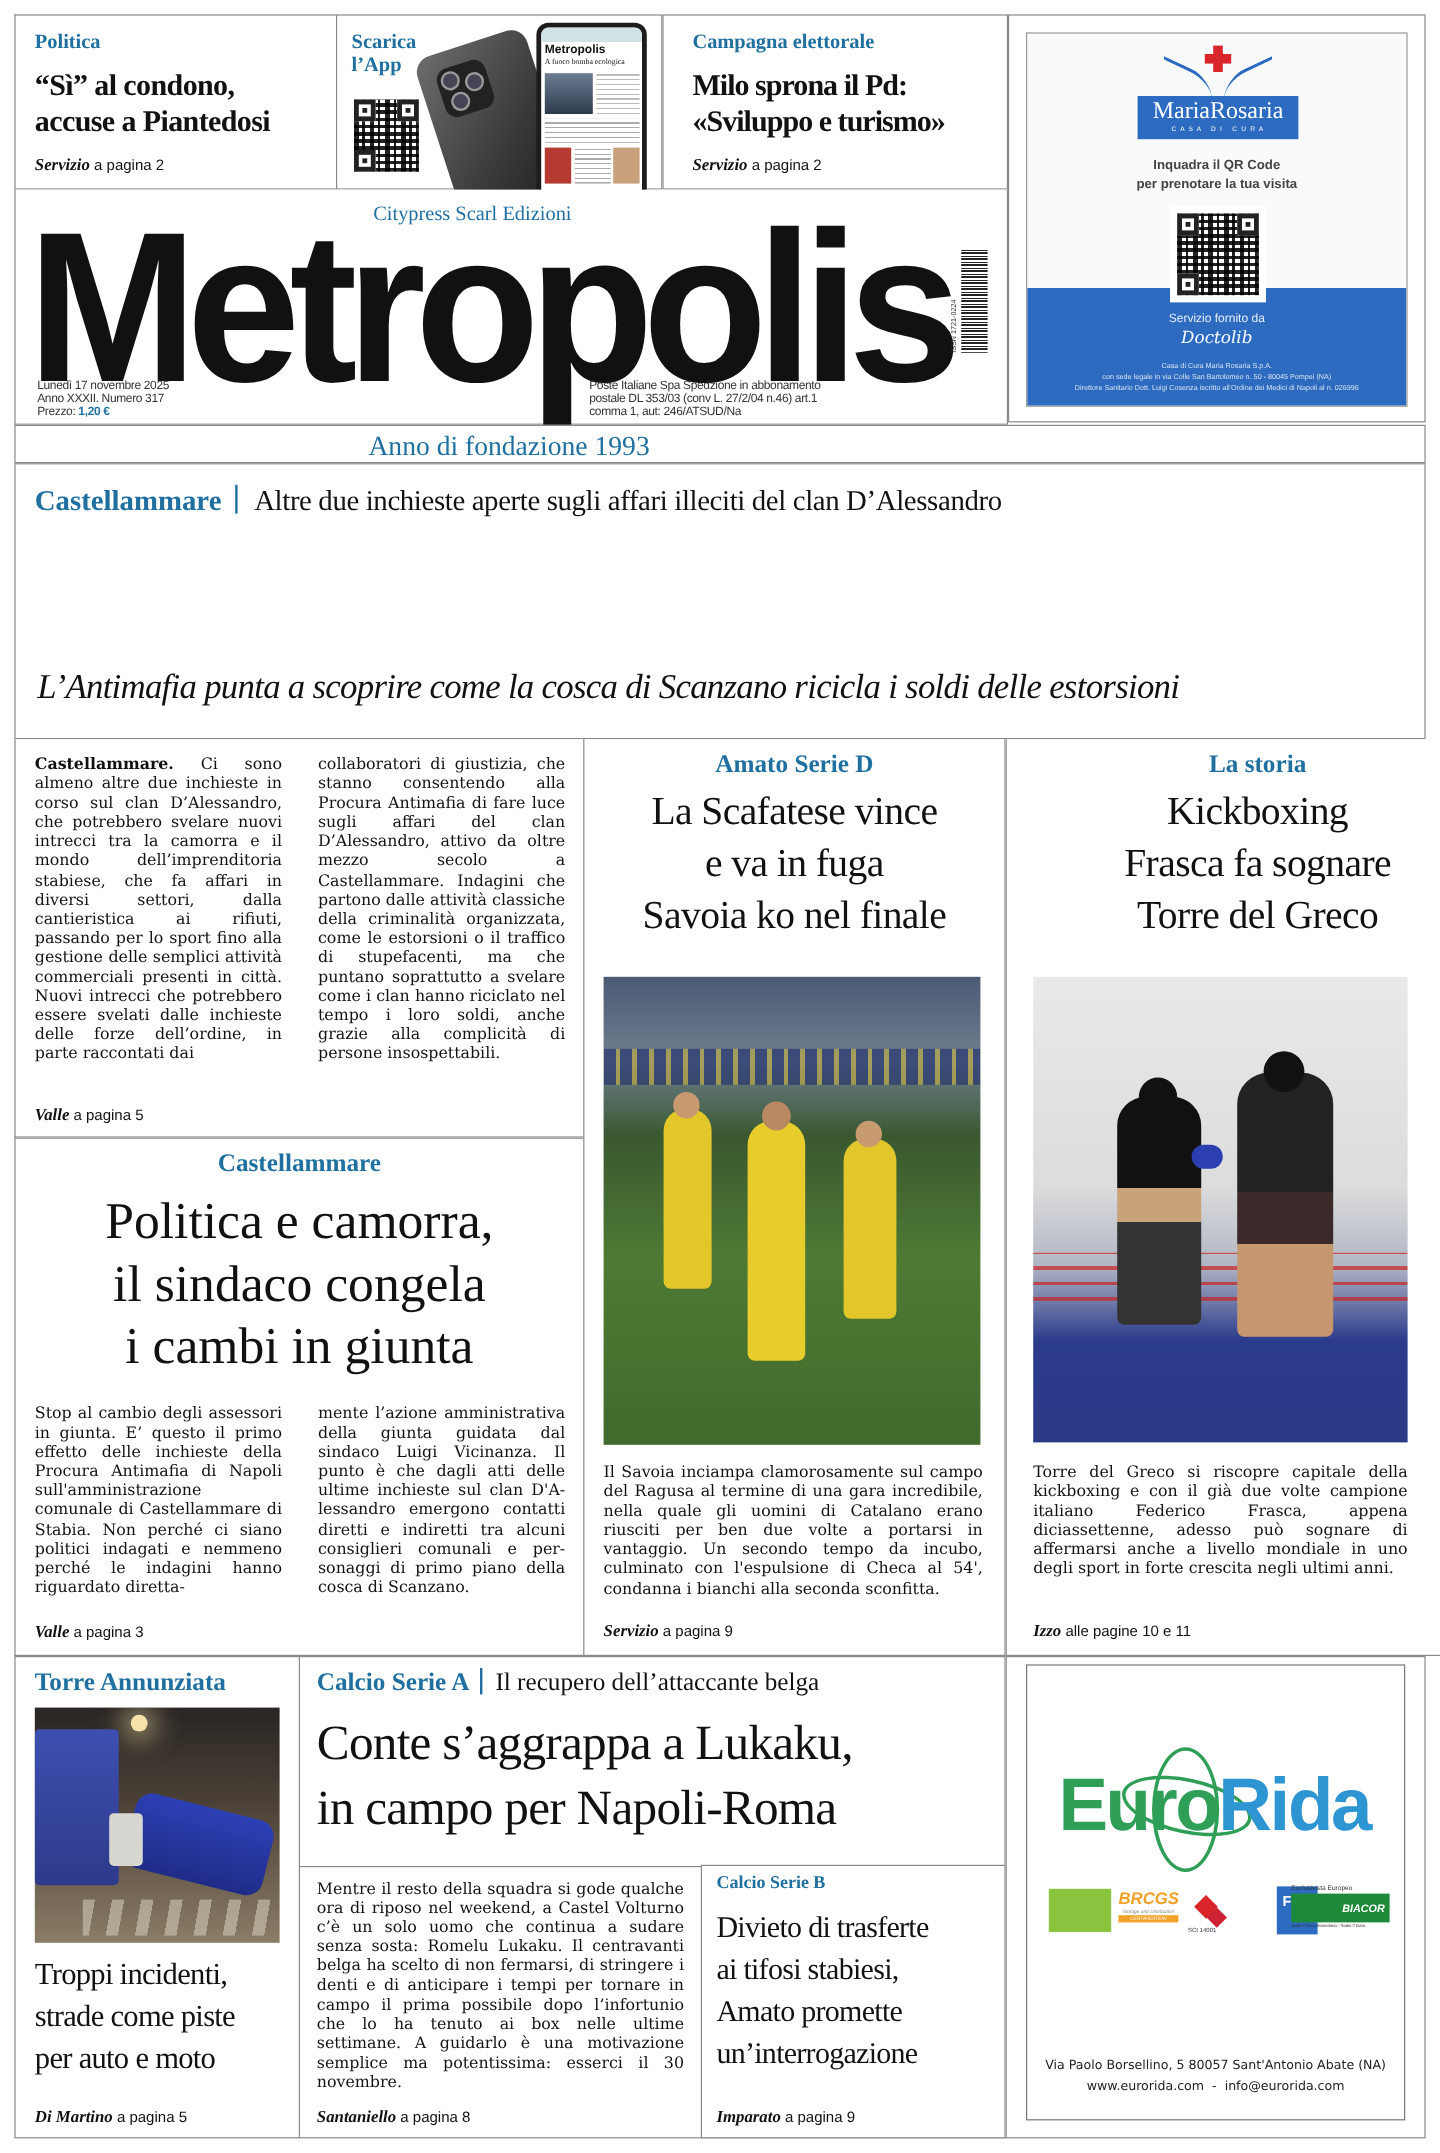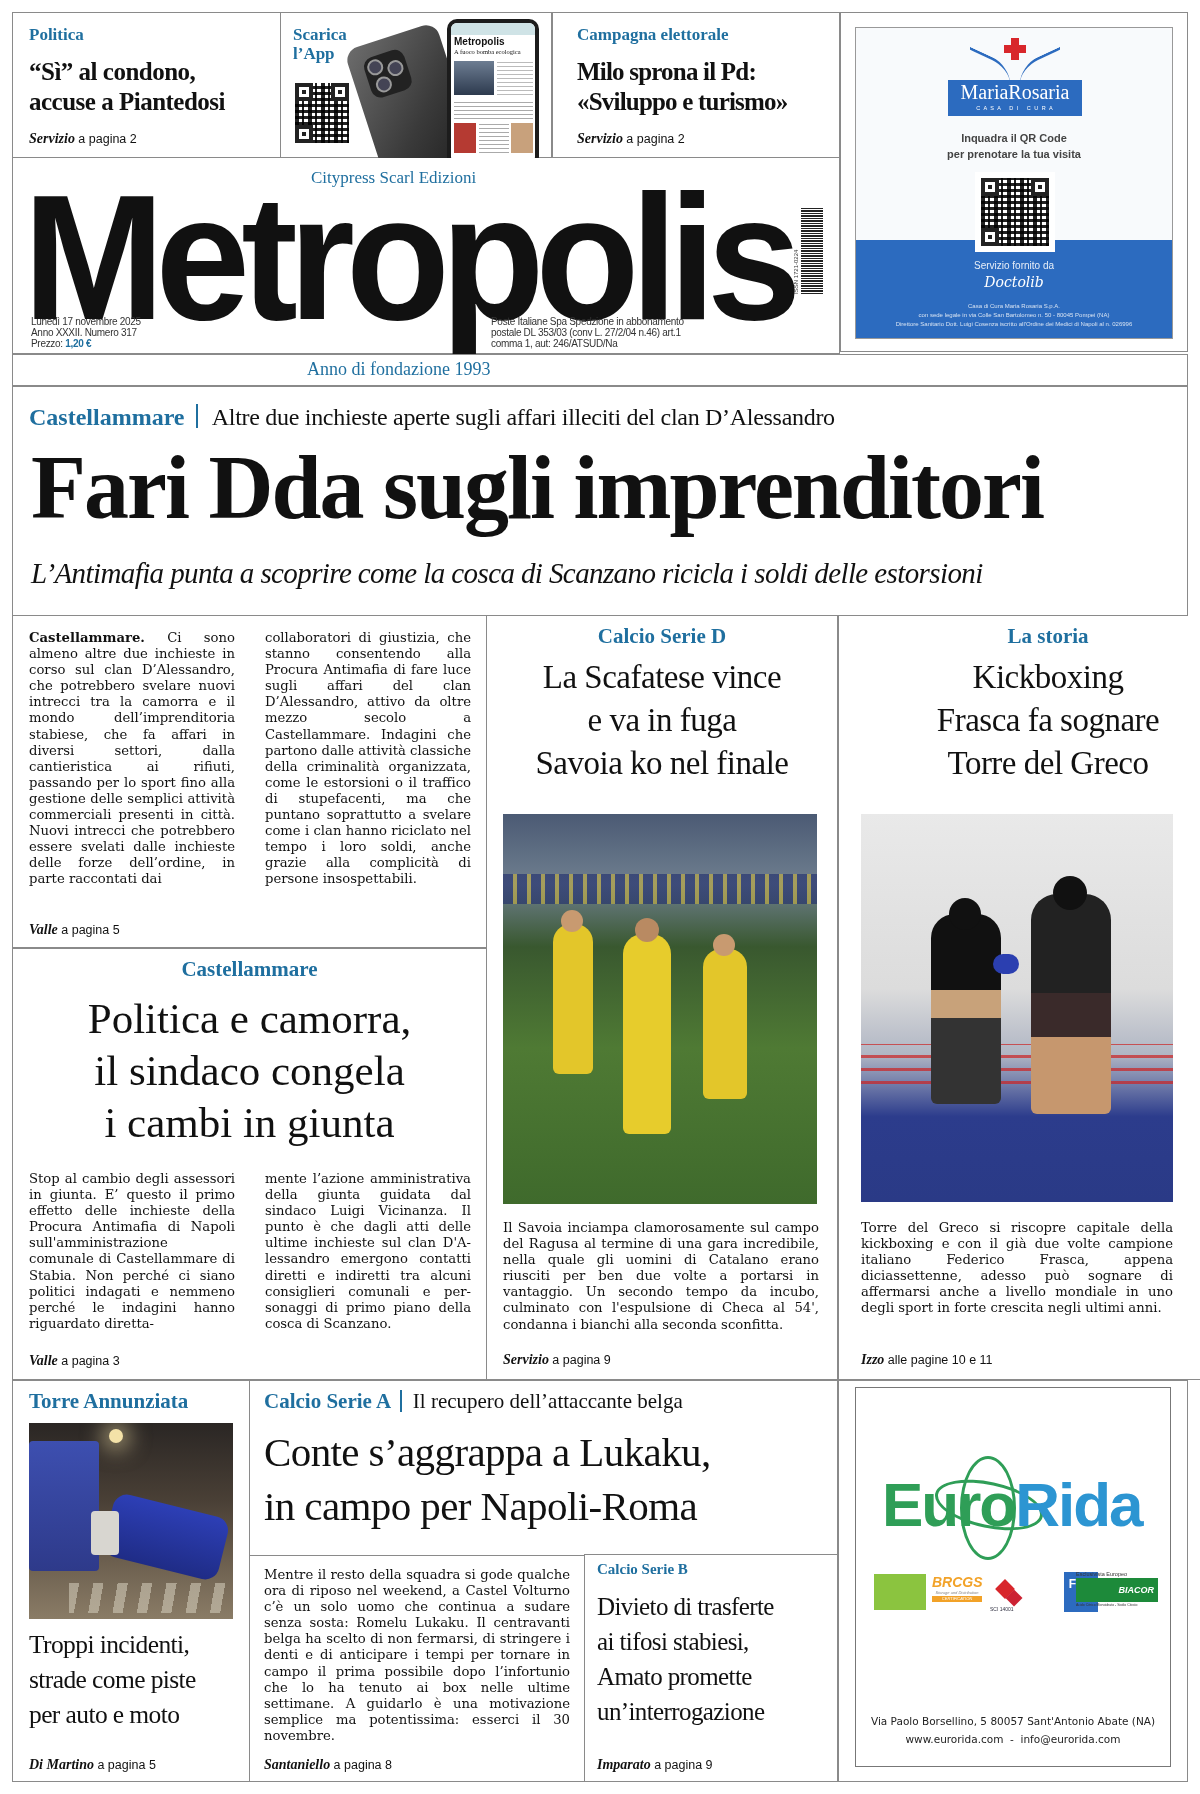--- a/index.html
+++ b/index.html
@@ -122,30 +122,29 @@
   <div class="abs" style="left:478px;top:158px;font-family:'Liberation Sans',sans-serif;font-size:10px;line-height:11px;color:#333;letter-spacing:-0.3px;">
     <div>Poste Italiane Spa Spedzione in abbonamento</div>
     <div>postale DL 353/03 (conv L. 27/2/04 n.46) art.1</div>
     <div>comma 1, aut: 246/ATSUD/Na</div>
   </div>
   <div class="abs" style="left:788px;top:50px;width:22px;height:86px;background:repeating-linear-gradient(0deg,#222 0 1px,#fff 1px 2px,#222 2px 4px,#fff 4px 5px);"></div>
   <div class="abs" style="left:780px;top:136px;font-family:'Liberation Sans',sans-serif;font-size:6px;color:#333;transform:rotate(-90deg);transform-origin:left top;white-space:nowrap;">ISSN 1721-0224</div>
 </div>
 
 <div class="box" style="left:12px;top:354px;width:1176px;height:32px;border-right:1px solid #8a8a8a;">
-  <div class="abs" style="left:294px;top:4px;font-family:'Liberation Serif',serif;font-size:18px;color:#1f6f9f;">Anno di fondazione 1993</div>
+  <div class="abs" style="left:294px;top:4px;font-family:'Liberation Serif',serif;font-size:23px;color:#1f6f9f;">Anno di fondazione 1993</div>
 </div>
 
 <div class="box" style="left:12px;top:386px;width:1176px;height:230px;border-top:1px solid #8a8a8a;">
   <div class="abs" style="left:16px;top:16px;white-space:nowrap;font-size:24px;">
     <span class="kicker" style="font-size:24px;">Castellammare</span>
     <span style="display:inline-block;width:2px;height:24px;background:#1f6f9f;margin:0 6px -3px 4px;"></span>
     <span class="head-serif" style="font-size:24px;letter-spacing:-0.3px;">Altre due inchieste aperte sugli affari illeciti del clan D’Alessandro</span>
   </div>
-  <div class="abs head-serif" style="left:18px;top:46px;font-size:90px;font-weight:bold;letter-spacing:-2px;line-height:110px;white-space:nowrap;">Fari Dda sugli imprenditori</div>
   <div class="abs head-serif" style="left:18px;top:170px;font-size:29px;font-style:italic;letter-spacing:-0.6px;white-space:nowrap;">L’Antimafia punta a scoprire come la cosca di Scanzano ricicla i soldi delle estorsioni</div>
 </div>
 
 <div class="box" style="left:12px;top:616px;width:474px;height:332px;border-top:none;border-right:none;">
   <div class="abs body-text" style="left:16px;top:14px;width:206px;">
     <b>Castellammare.</b><span> Ci sono almeno altre due inchieste in corso sul clan D’Alessan­dro, che potrebbero sve­lare nuovi intrecci tra la camorra e il mondo dell’im­prenditoria stabiese, che fa affari in diversi settori, dalla cantieristica ai rifiuti, passando per lo sport fino alla gestione delle sem­plici attività commerciali presenti in città. Nuovi intrecci che potrebbero essere svelati dalle inchie­ste delle forze dell’ordine, in parte raccontati dai</span>
   </div>
   <div class="abs body-text" style="left:252px;top:14px;width:206px;">collaboratori di giustizia, che stanno consentendo alla Procura Antimafia di fare luce sugli affari del clan D’Alessandro, attivo da oltre mezzo secolo a Castellammare. Indagini che partono dalle attività classiche della criminalità organizzata, come le estor­sioni o il traffico di stupe­facenti, ma che puntano soprattutto a svelare come i clan hanno riciclato nel tempo i loro soldi, anche grazie alla complicità di persone insospettabili.</div>
   <div class="abs byline" style="left:16px;top:306px;"><b>Valle</b><span> a pagina 5</span></div>
 </div>
@@ -156,21 +155,21 @@
     <div>Politica e camorra,</div>
     <div>il sindaco congela</div>
     <div>i cambi in giunta</div>
   </div>
   <div class="abs body-text" style="left:16px;top:222px;width:206px;">Stop al cambio degli asses­sori in giunta. E’ questo il primo effetto delle inchieste della Procura Antimafia di Napoli sull'amministrazione comunale di Castellamma­re di Stabia. Non perché ci siano politici indagati e nemmeno perché le indagini hanno riguardato diretta-</div>
   <div class="abs body-text" style="left:252px;top:222px;width:206px;">mente l’azione amministra­tiva della giunta guidata dal sindaco Luigi Vicinanza. Il punto è che dagli atti delle ultime inchieste sul clan D'A­lessandro emergono contatti diretti e indiretti tra alcuni consiglieri comunali e per­sonaggi di primo piano della cosca di Scanzano.</div>
   <div class="abs byline" style="left:16px;top:404px;"><b>Valle</b><span> a pagina 3</span></div>
 </div>
 
 <div class="box" style="left:486px;top:616px;width:352px;height:764px;border-top:none;">
-  <div class="abs kicker center" style="left:0;top:8px;width:100%;font-size:21px;">Calcio Serie D</div>
+  <div class="abs kicker center" style="left:0;top:8px;width:100%;font-size:21px;">Amato Serie D</div>
   <div class="abs head-serif center" style="left:0;top:40px;width:100%;font-size:33px;line-height:43px;letter-spacing:-0.5px;">
     <div>La Scafatese vince</div>
     <div>e va in fuga</div>
     <div>Savoia ko nel finale</div>
   </div>
   <div class="photo" style="left:16px;top:198px;width:314px;height:390px;background:linear-gradient(180deg,#4b5a74 0%,#6f7f8f 18%,#39582f 34%,#4f7a34 60%,#3f6a2c 100%);">
     <div class="abs" style="left:0;top:60px;width:100%;height:30px;background:repeating-linear-gradient(90deg,#1d2a6b 0 10px,#c9b23b 10px 14px);opacity:.6;"></div>
     <div class="abs" style="left:50px;top:110px;width:40px;height:150px;background:#e3c62a;border-radius:18px 18px 6px 6px;"></div>
     <div class="abs" style="left:120px;top:120px;width:48px;height:200px;background:#e7cc2c;border-radius:20px 20px 6px 6px;"></div>
     <div class="abs" style="left:200px;top:135px;width:44px;height:150px;background:#e3c62a;border-radius:18px 18px 6px 6px;"></div>

